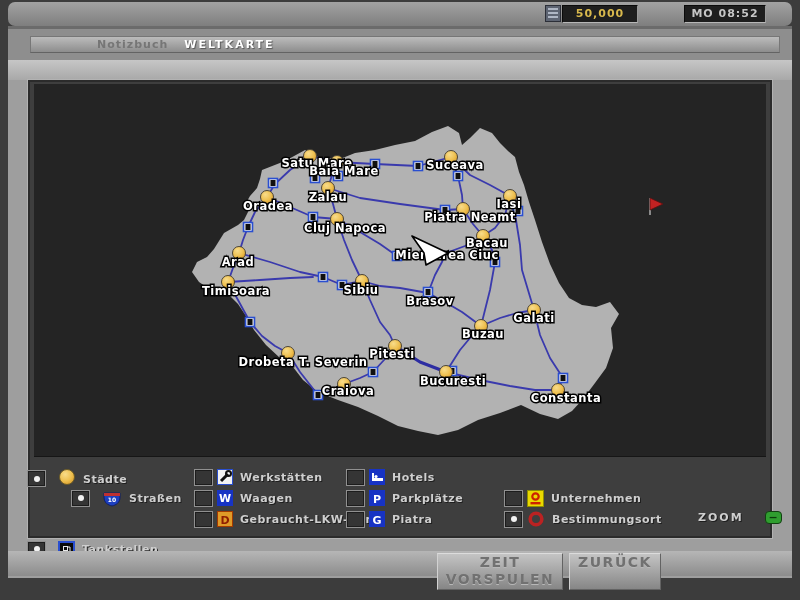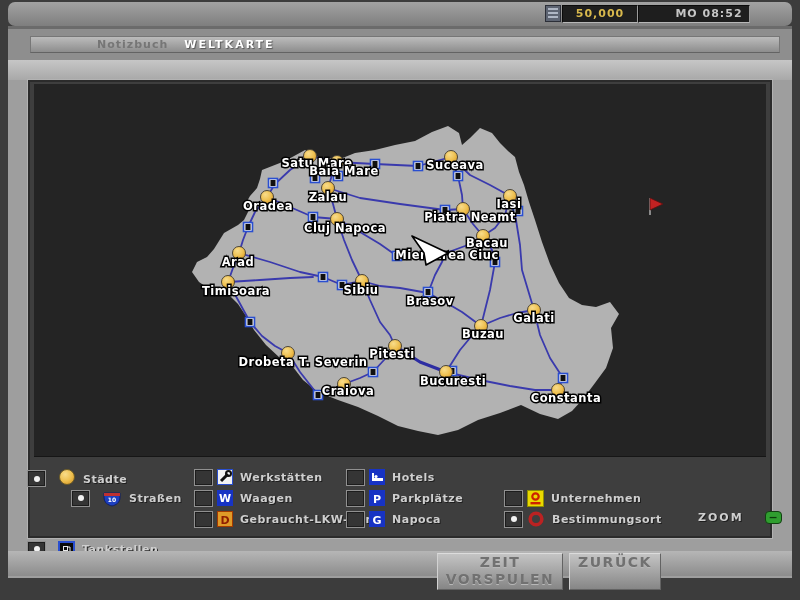--- a/index.html
+++ b/index.html
@@ -10,21 +10,21 @@
 
   
   .topbar{left:8px;top:2px;width:784px;height:24px;
           background:linear-gradient(#a2a2a2,#7e7e7e);border-radius:7px;}
   .statbox{position:absolute;top:3px;height:16px;background:#1e1e1e;
            border-top:1px solid #0a0a0a;border-left:1px solid #0a0a0a;
            border-bottom:1px solid #b8b8b8;border-right:1px solid #9a9a9a;
            font-size:11px;font-weight:bold;text-align:center;line-height:16px;
            letter-spacing:1px;}
   .money{left:554px;width:74px;color:#d9b94d;}
-  .clock{left:630px;width:80px;color:#c6c6c6;padding-left:30px;}
+  .clock{left:676px;width:80px;color:#c6c6c6;}
   .money-icon{position:absolute;left:537px;top:3px;width:14px;height:15px;
               background:#5d6472;border:1px solid #2c2f38;}
   .money-icon i{display:block;height:2px;margin:2px 2px 0 2px;background:#aeb6c4;}
 
   
   .headzone{left:8px;top:26px;width:784px;height:34px;background:#8e8e8e;
             border-top:3px solid #6b6b6b;}
   .headbar{position:absolute;left:22px;top:7px;width:750px;height:17px;
            background:linear-gradient(#bcbcbc,#8d8d8d);
            border:1px solid #777;border-bottom-color:#636363;
@@ -358,21 +358,21 @@
   <span class="llabel">Parkplätze</span>
 </div>
 <div class="lrow" style="left:347px;top:510px;">
   <span class="ctrl"></span>
   <span class="licon gap2">
     <svg width="16" height="16">
         <rect width="16" height="16" fill="#1733c4"></rect>
       <text x="8" y="12.5" font-size="11" font-weight="bold" fill="#fff" text-anchor="middle">G</text>
       </svg>
   </span>
-  <span class="llabel">Napoca</span>
+  <span class="llabel">Piatra</span>
 </div>
 
 <div class="lrow" style="left:505px;top:489px;">
   <span class="ctrl"></span>
   <span class="licon gap2">
     <svg width="17" height="17">
         <rect x="0.5" y="0.5" width="16" height="16" fill="#ead800" stroke="#8f8f00"></rect>
       <circle cx="8.5" cy="6.5" r="3.2" fill="none" stroke="#cc2200" stroke-width="2.2"></circle>
       <rect x="3.5" y="12" width="10" height="2.4" fill="#cc2200"></rect>
       </svg>

